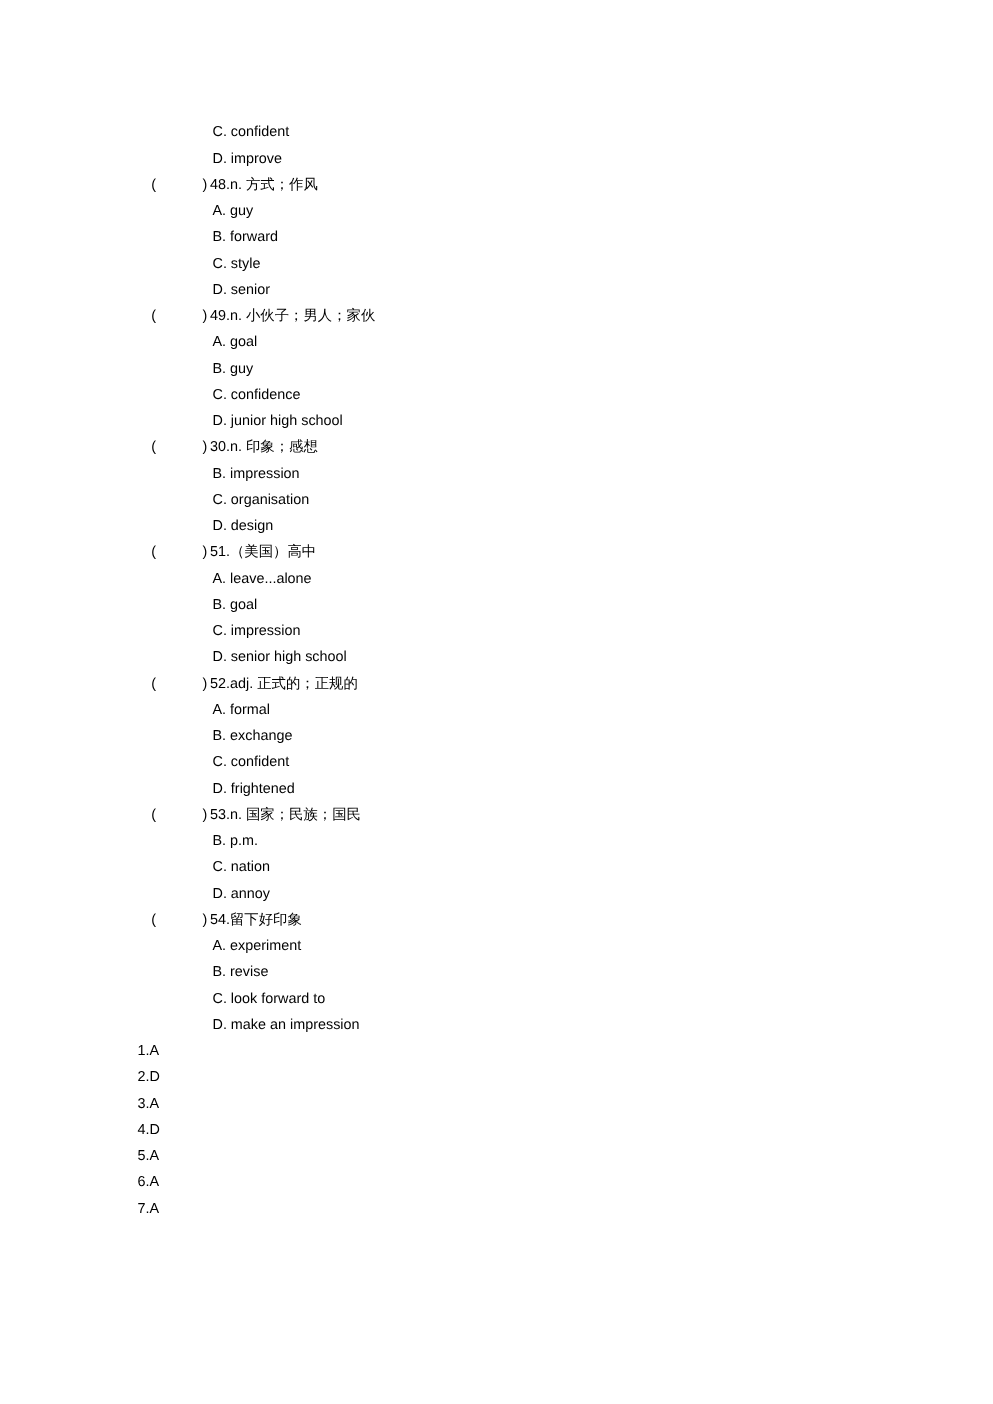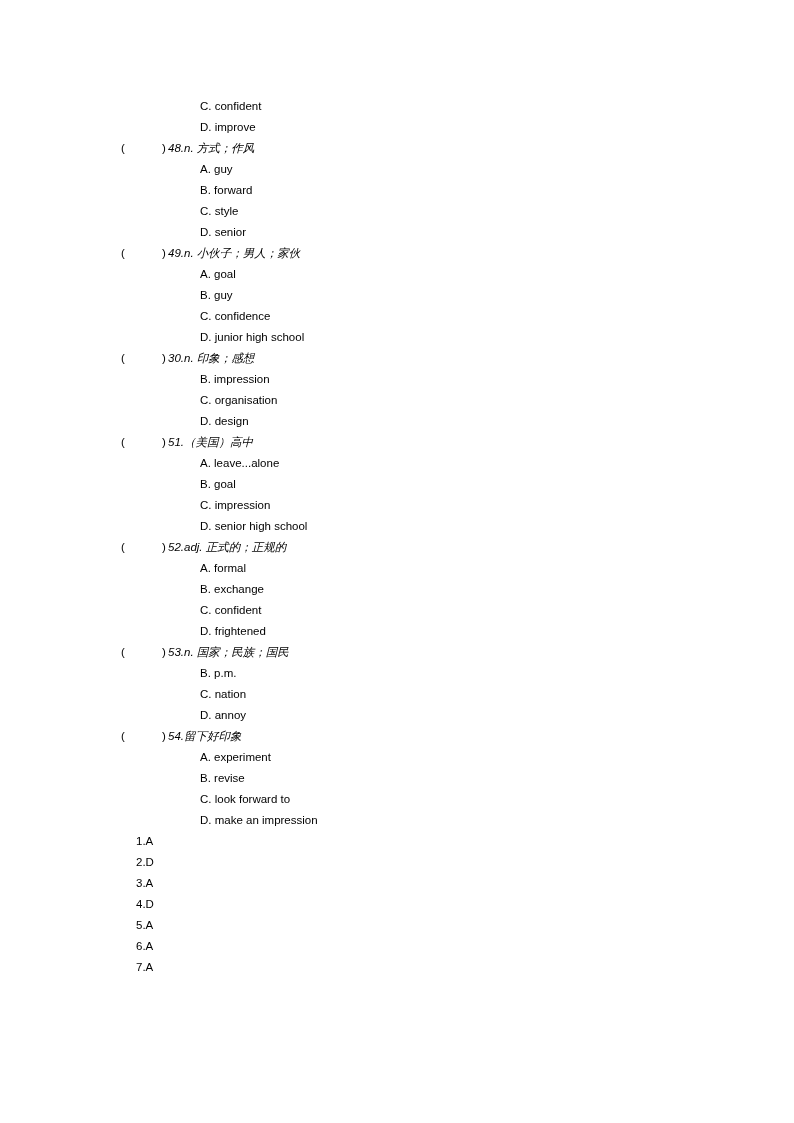--- a/index.html
+++ b/index.html
@@ -41,49 +41,47 @@
   }
   .q-paren-close {
     position: absolute;
     left: 162px;
     top: 0;
   }
   .q-stem {
     position: absolute;
     left: 168px;
     top: 0;
-    font-style: italic;
   }
 
   
   .opt-line {
     position: relative;
     height: 21px;
     line-height: 21px;
     font-size: 11.5px;
     white-space: nowrap;
   }
   .opt-text {
     position: absolute;
     left: 170px;
     top: 0;
-    margin-left: 30px;
   }
 
   
   .ans-line {
     position: relative;
     height: 21px;
     line-height: 21px;
     font-size: 11.5px;
     white-space: nowrap;
   }
   .ans-text {
     position: absolute;
-    left: 136px;
+    left: 110px;
     top: 0;
   }
 </style>
 </head>
 <body>
 
 <div class="page">
   <div class="content">
 
     <div>

